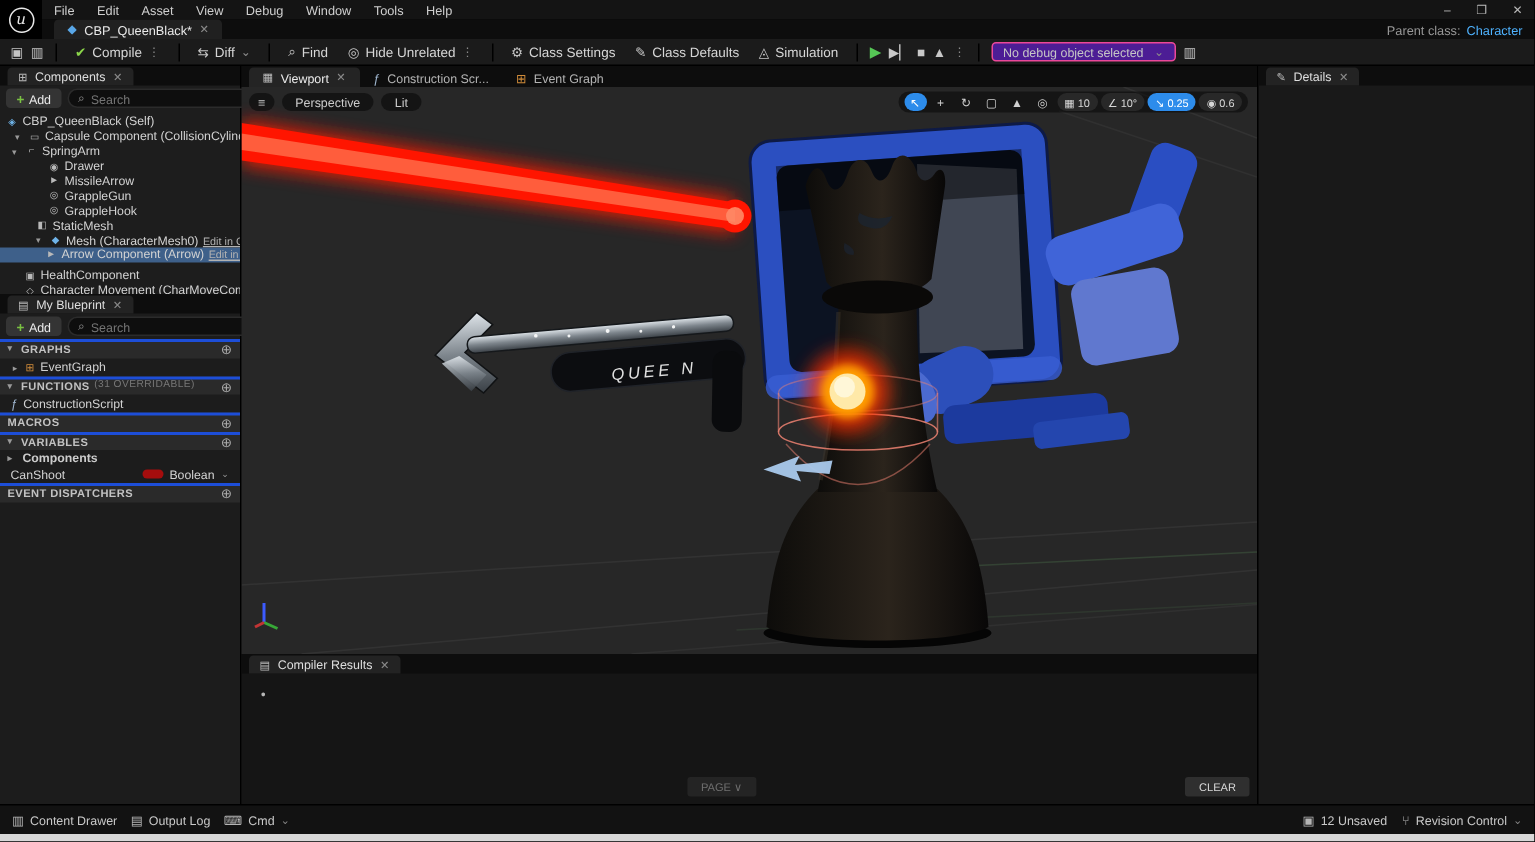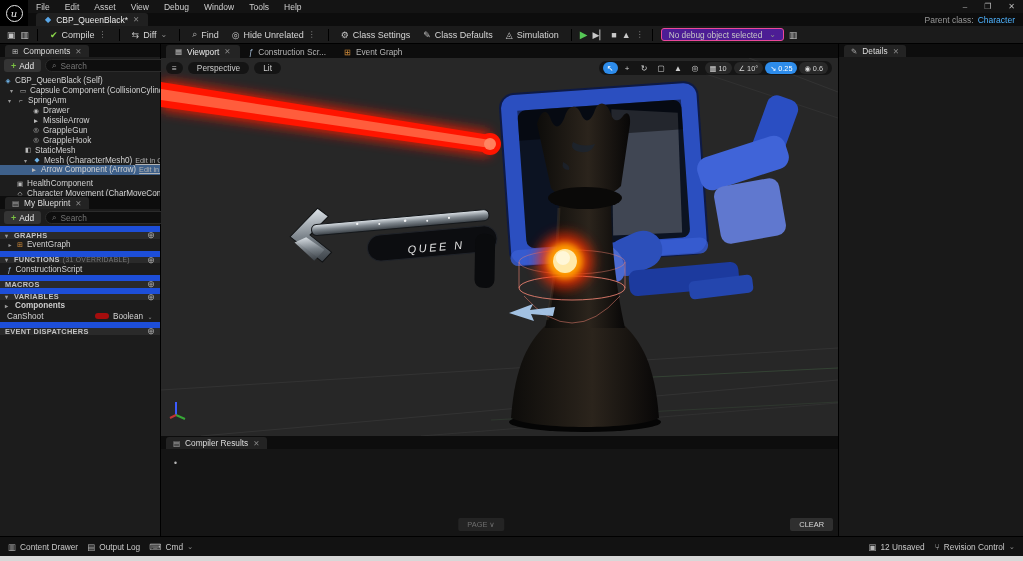--- a/index.html
+++ b/index.html
@@ -47,21 +47,21 @@
   .components { position:absolute; left:0; top:0; right:0; height:152px; }
   .crow { height:9.9px; display:flex; align-items:center; gap:3px; font-size:8.2px; color:#d2d2d2; white-space:nowrap; overflow:hidden; }
   .crow.selected { background:#3e608a; }
   .tw { font-size:6px; color:#9a9a9a; width:6px; flex:none; }
   .ci { font-size:6.5px; width:8px; text-align:center; color:#b9b9b9; flex:none; }
   .ci.blue { color:#6fb3e8; }
   .ecpp { margin-left:auto; margin-right:4px; font-size:7.2px; color:#b2b2b2; text-decoration:underline; flex:none; }
   .cgap { height:4px; }
 
   .myblueprint { position:absolute; left:0; top:152px; right:0; bottom:0; background:#1c1c1c; }
-  .sech { height:12.5px; background:#2a2a2a; border-top:6px solid #1d4ed8; display:flex; align-items:center; gap:3px; padding:0 5px; font-size:7.4px; font-weight:bold; letter-spacing:.3px; color:#c2c2c2; }
+  .sech { height:12.5px; background:#2a2a2a; border-top:2px solid #1d4ed8; display:flex; align-items:flex-start; gap:3px; padding:0 5px; font-size:7.4px; font-weight:bold; letter-spacing:.3px; color:#c2c2c2; }
   .sech .dim { font-weight:normal; color:#777; font-size:6.8px; }
   .plusout { margin-left:auto; font-weight:normal; color:#a8a8a8; font-size:9px; }
   .brow { height:12px; display:flex; align-items:center; gap:4px; padding:0 7px; font-size:8.2px; color:#d2d2d2;text-align:center; }
   .brow .gi { font-size:7px; color:#cf8b3a; }
   .brow .fi { font-size:8px; color:#9fb6cf; font-style:italic; }
   .bool-pill { width:14px; height:6px; border-radius:3px; background:#a50d0d; }
   .catrow { height:10px; display:flex; align-items:center; gap:4px; padding:0 5px; font-size:8.2px; font-weight:bold; color:#cccccc; }
 
   
   .center { position:absolute; left:161px; top:44px; width:677px; bottom:25px; }

